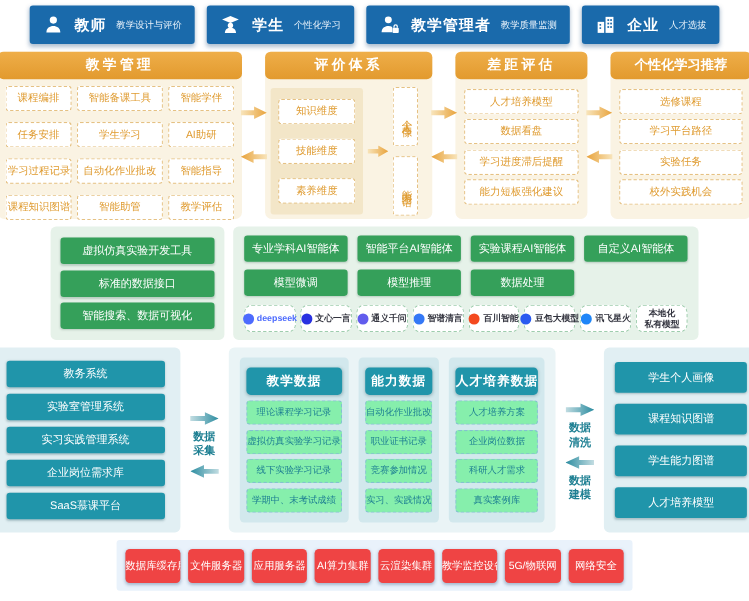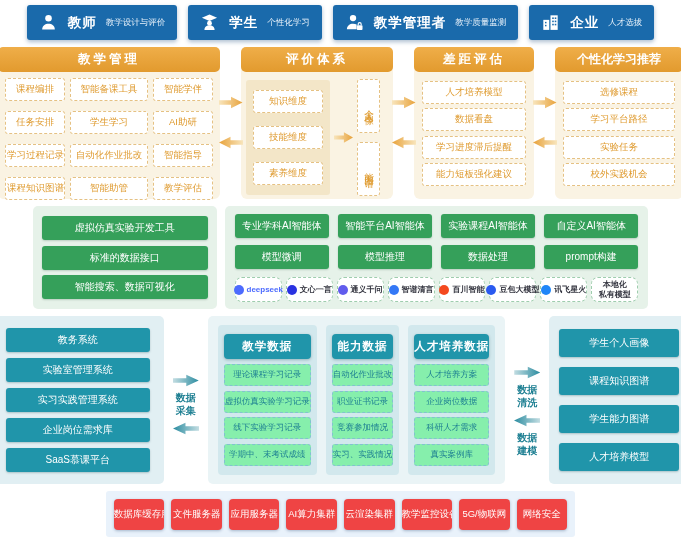--- a/index.html
+++ b/index.html
@@ -30,21 +30,21 @@
   .col-rec { width:128px; }
   .vlist { flex:1; display:flex; flex-direction:column; justify-content:space-evenly; padding:4px 8px 8px; }
   .agap { width:21px; display:flex; flex-direction:column; align-items:center; padding-top:49px; gap:27px; }
   .h-arrow { width:24px; height:13px; flex:0 0 auto; background:linear-gradient(90deg,#f8e5bc,#e8a23a); clip-path:polygon(0 33%,52% 33%,52% 6%,100% 50%,52% 94%,52% 67%,0 67%); }
   .h-arrow.rev { transform:rotate(180deg); }
   .h-arrow.small { width:19px; height:12px; }
 
   
   .ailayer { display:flex; gap:8px; height:103px; }
   .gpanel { background:#e6f2e9; border-radius:5px; }
-  .ai-tools { width:184px; padding:10px 9px; display:flex; flex-direction:column; justify-content:space-between; }
+  .ai-tools { width:158px; padding:10px 9px; display:flex; flex-direction:column; justify-content:space-between; }
   .gbtn { background:#35a05a; color:#fff; border-radius:3px; font-size:10px; text-align:center; padding:5px 2px; white-space:nowrap; box-shadow:0 1px 2px rgba(0,60,30,.2); }
   .ai-main { flex:1; padding:8px 10px 7px; display:flex; flex-direction:column; justify-content:space-between; }
   .capgrid { display:grid; grid-template-columns:repeat(4,1fr); column-gap:9px; row-gap:7px; }
   .models { display:flex; gap:4px; }
   .model { flex:1; min-width:0; background:#fff; border:1px dashed #9ecdad; border-radius:7px; height:25px; display:flex; align-items:center; justify-content:center; gap:3px; font-size:8px; font-weight:bold; color:#33343f; white-space:nowrap; }
   .mdot { width:10px; height:10px; border-radius:50%; flex:0 0 auto; }
   .model .dsname { color:#4d6bfe; }
   .twoline { display:flex; flex-direction:column; line-height:1.15; font-size:8px; text-align:center; }
 
   
@@ -208,21 +208,20 @@
     </div>
     <div class="gpanel ai-main">
       <div class="capgrid">
         <div class="gbtn">专业学科AI智能体</div>
         <div class="gbtn">智能平台AI智能体</div>
         <div class="gbtn">实验课程AI智能体</div>
         <div class="gbtn">自定义AI智能体</div>
         <div class="gbtn">模型微调</div>
         <div class="gbtn">模型推理</div>
         <div class="gbtn">数据处理</div>
-        <div class="gbtn">prompt构建</div>
       </div>
       <div class="models">
         <div class="model">
           <span class="mdot" style="background:#4d6bfe"></span>
           <span class="dsname">deepseek</span>
         </div>
         <div class="model">
           <span class="mdot" style="background:#2932e1"></span>
           <span>文心一言</span>
         </div>

